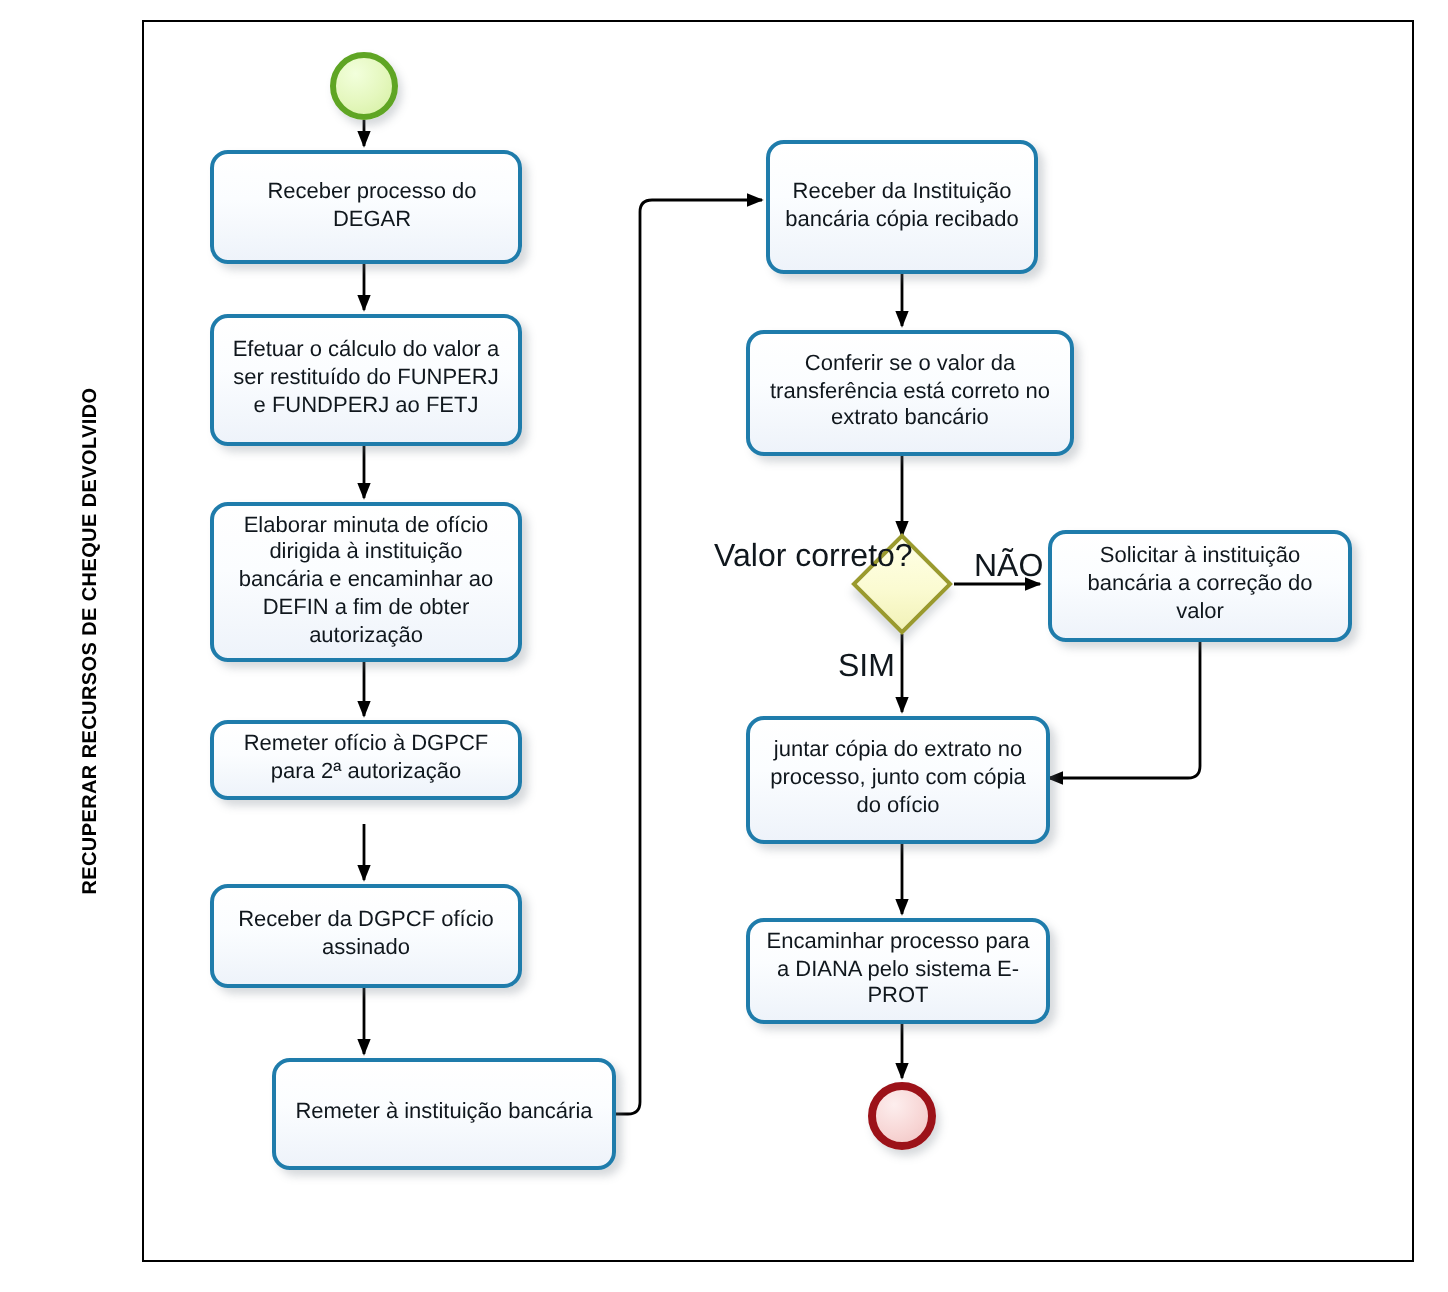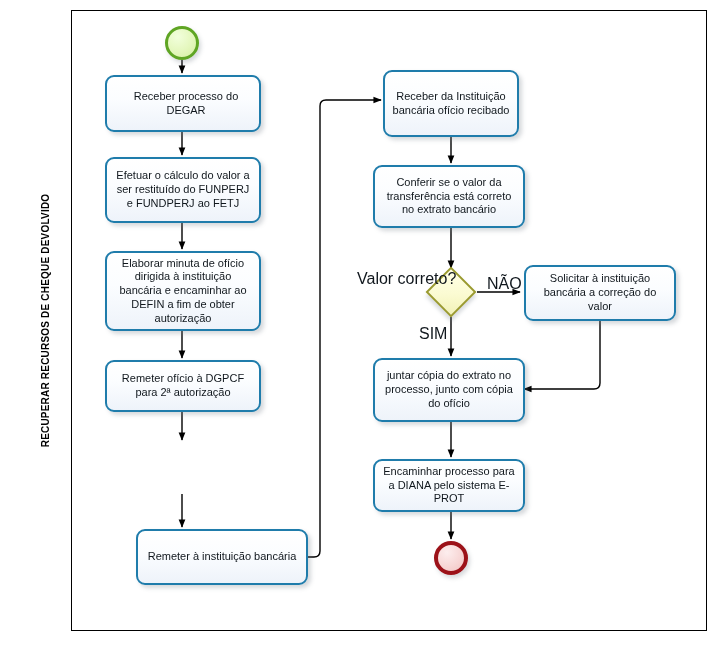--- a/index.html
+++ b/index.html
@@ -181,34 +181,37 @@
   </div>
 
   <div class="task" style="left:105px; top:157px; width:156px; height:66px;text-align:center;">
     <span>Efetuar o cálculo do valor a ser restituído do FUNPERJ e FUNDPERJ ao FETJ</span>
   </div>
 
   <div class="task" style="left:105px; top:251px; width:156px; height:80px;">
     <span>Elaborar minuta de ofício dirigida à instituição bancária e encaminhar ao DEFIN a fim de obter autorização</span>
   </div>
 
-  <div class="task" style="left:105px; top:360px; width:156px; height:52px;">
+  <div class="task" style="left:105px; top:360px; width:156px; height:40px;">
     <span>Remeter ofício à DGPCF para 2ª autorização</span>
   </div>
 
+  <div class="task" style="left:105px; top:442px; width:156px; height:52px;">
+    <span>Receber da DGPCF ofício assinado</span>
+  </div>
 
   <div class="task" style="left:105px; top:529px; width:172px; height:56px;margin-left:31px;">
     <span>Remeter à instituição bancária</span>
   </div>
 
   <div class="task" style="left:383px; top:70px; width:136px; height:67px;">
-    <span>Receber da Instituição bancária ofício recibado</span>
-  </div>
-
-  <div class="task" style="left:373px; top:165px; width:152px; height:63px;">
+    <span>Receber da Instituição bancária cópia recibado</span>
+  </div>
+
+  <div class="task" style="left:373px; top:165px; width:164px; height:63px;">
     <span>Conferir se o valor da transferência está correto no extrato bancário</span>
   </div>
 
   <div class="gateway" style="left:433px; top:274px;"></div>
   <div class="gw-label" style="left:357px; top:270px;">Valor correto?</div>
   <div class="gw-label" style="left:487px; top:275px;">NÃO</div>
   <div class="gw-label" style="left:419px; top:325px;">SIM</div>
 
   <div class="task" style="left:524px; top:265px; width:152px; height:56px;">
     <span>Solicitar à instituição bancária a correção do valor</span>

